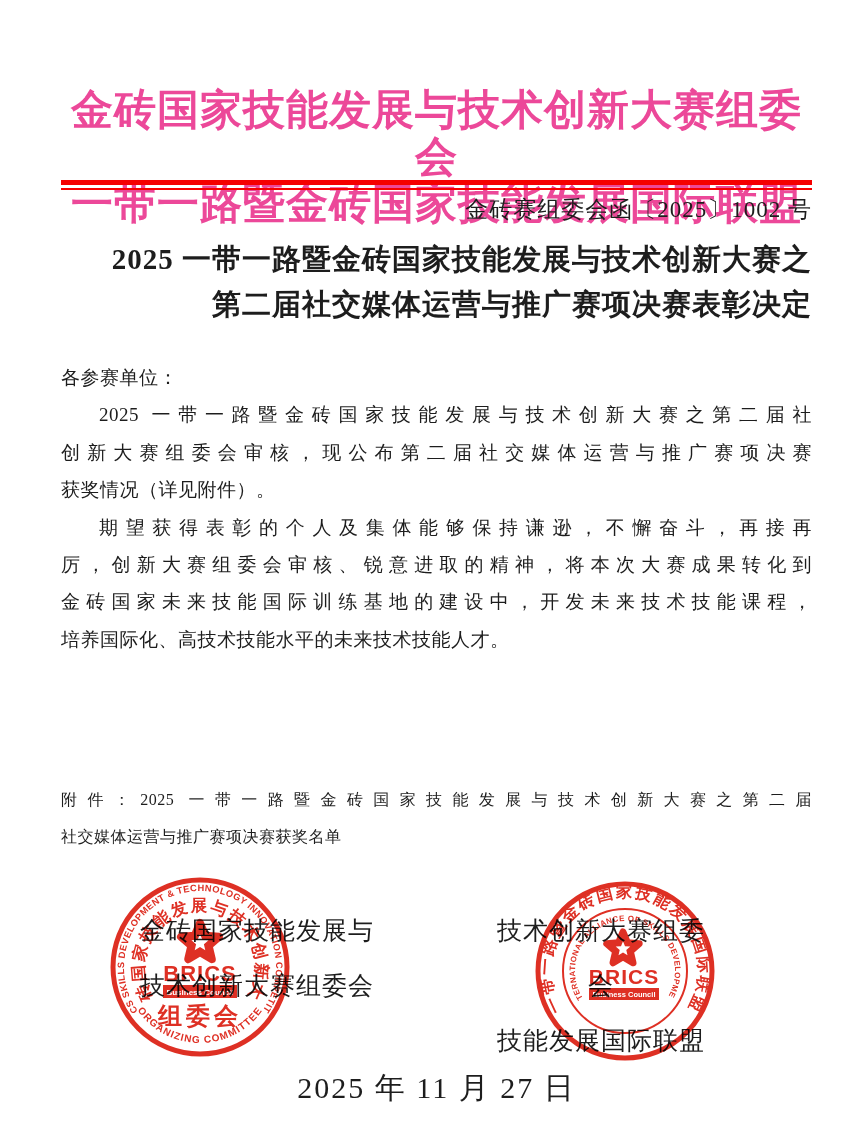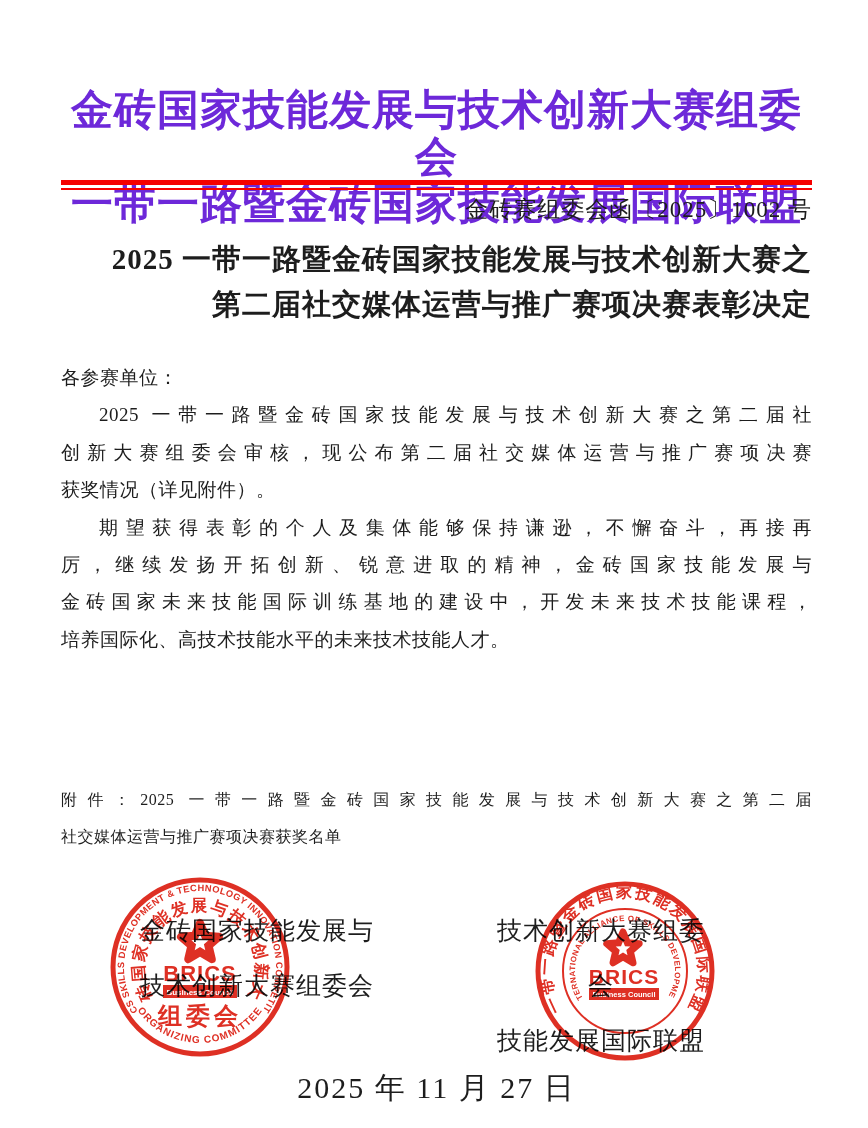--- a/index.html
+++ b/index.html
@@ -1,21 +1,21 @@
 <!DOCTYPE html>
 <html><head>
 <meta charset="utf-8">
 <style>
   html,body{margin:0;padding:0;background:#ffffff;}
   .page{position:relative;width:868px;height:1128px;background:#fff;overflow:hidden;
         font-family:"Liberation Serif","DejaVu Serif",serif;color:#1d1d1d;}
   .abs{position:absolute;left:61px;right:56px;}
 
   .hdr{top:86px;text-align:center;font-family:"Liberation Sans","DejaVu Sans",sans-serif;
-       font-weight:900;font-size:42px;line-height:47px;color:#6d28d9;letter-spacing:1px;}
+       font-weight:900;font-size:42px;line-height:47px;color:#ec4899;letter-spacing:1px;}
   .rule{top:180px;height:3px;border-top:5px solid #f50000;border-bottom:2px solid #f50000;}
 
   .docno{top:194px;text-align:right;font-size:23px;letter-spacing:1px;}
 
   .title{top:237px;text-align:right;font-weight:bold;font-size:29px;line-height:45px;letter-spacing:1px;}
 
   .body{top:359px;font-size:19px;letter-spacing:0.5px;}
   .body .ln{height:37.4px;line-height:37.4px;white-space:nowrap;}
   .jline{text-align:justify;text-align-last:justify;white-space:normal;overflow:hidden;}
   .indent{text-indent:2em;}
@@ -54,21 +54,21 @@
     <div>2025 一带一路暨金砖国家技能发展与技术创新大赛之</div>
     <div>第二届社交媒体运营与推广赛项决赛表彰决定</div>
   </div>
 
   <div class="abs body">
     <div class="ln">各参赛单位：</div>
     <div class="ln jline indent">2025 一带一路暨金砖国家技能发展与技术创新大赛之第二届社</div>
     <div class="ln jline">创新大赛组委会审核，现公布第二届社交媒体运营与推广赛项决赛</div>
     <div class="ln">获奖情况（详见附件）。</div>
     <div class="ln jline indent">期望获得表彰的个人及集体能够保持谦逊，不懈奋斗，再接再</div>
-    <div class="ln jline">厉，继续发扬开拓创新、锐意进取的精神，金砖国家技能发展与</div>
+    <div class="ln jline">厉，创新大赛组委会审核、锐意进取的精神，将本次大赛成果转化到</div>
     <div class="ln jline">金砖国家未来技能国际训练基地的建设中，开发未来技术技能课程，</div>
     <div class="ln">培养国际化、高技术技能水平的未来技术技能人才。</div>
   </div>
 
   <div class="abs attach">
     <div class="ln jline">附件：2025 一带一路暨金砖国家技能发展与技术创新大赛之第二届</div>
     <div class="ln">社交媒体运营与推广赛项决赛获奖名单</div>
   </div>
 
   <div class="sig sig-left">

